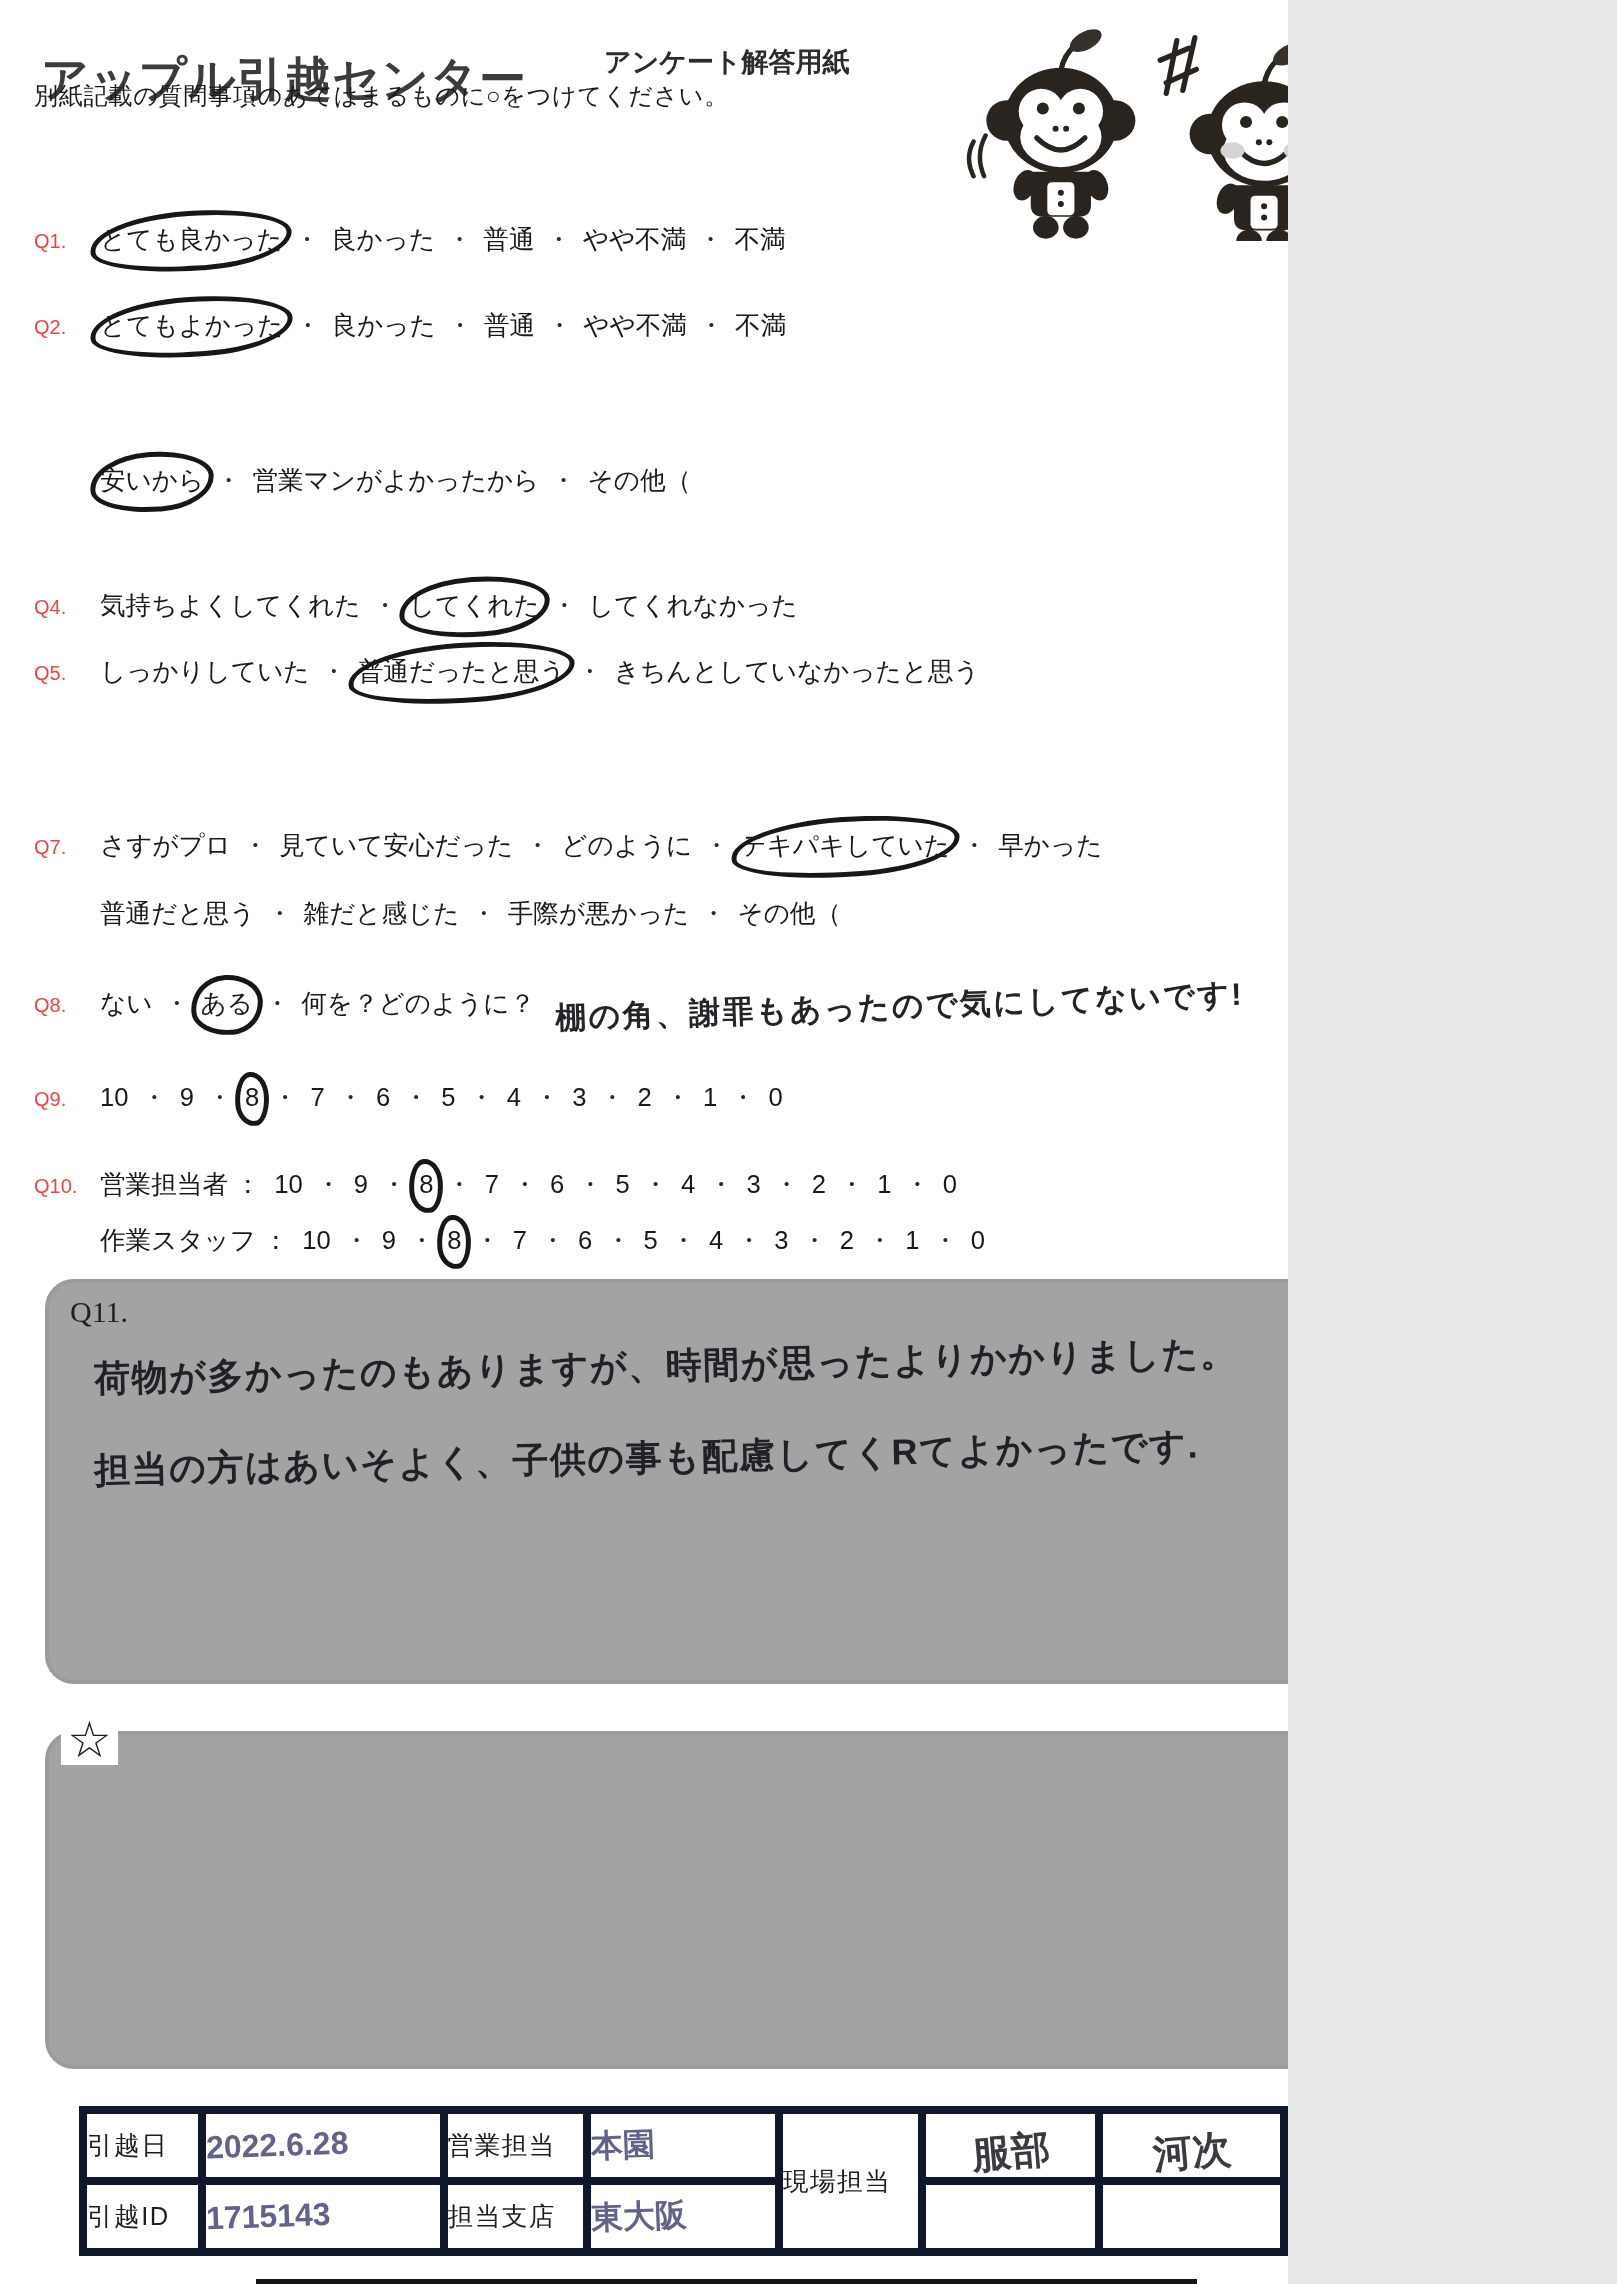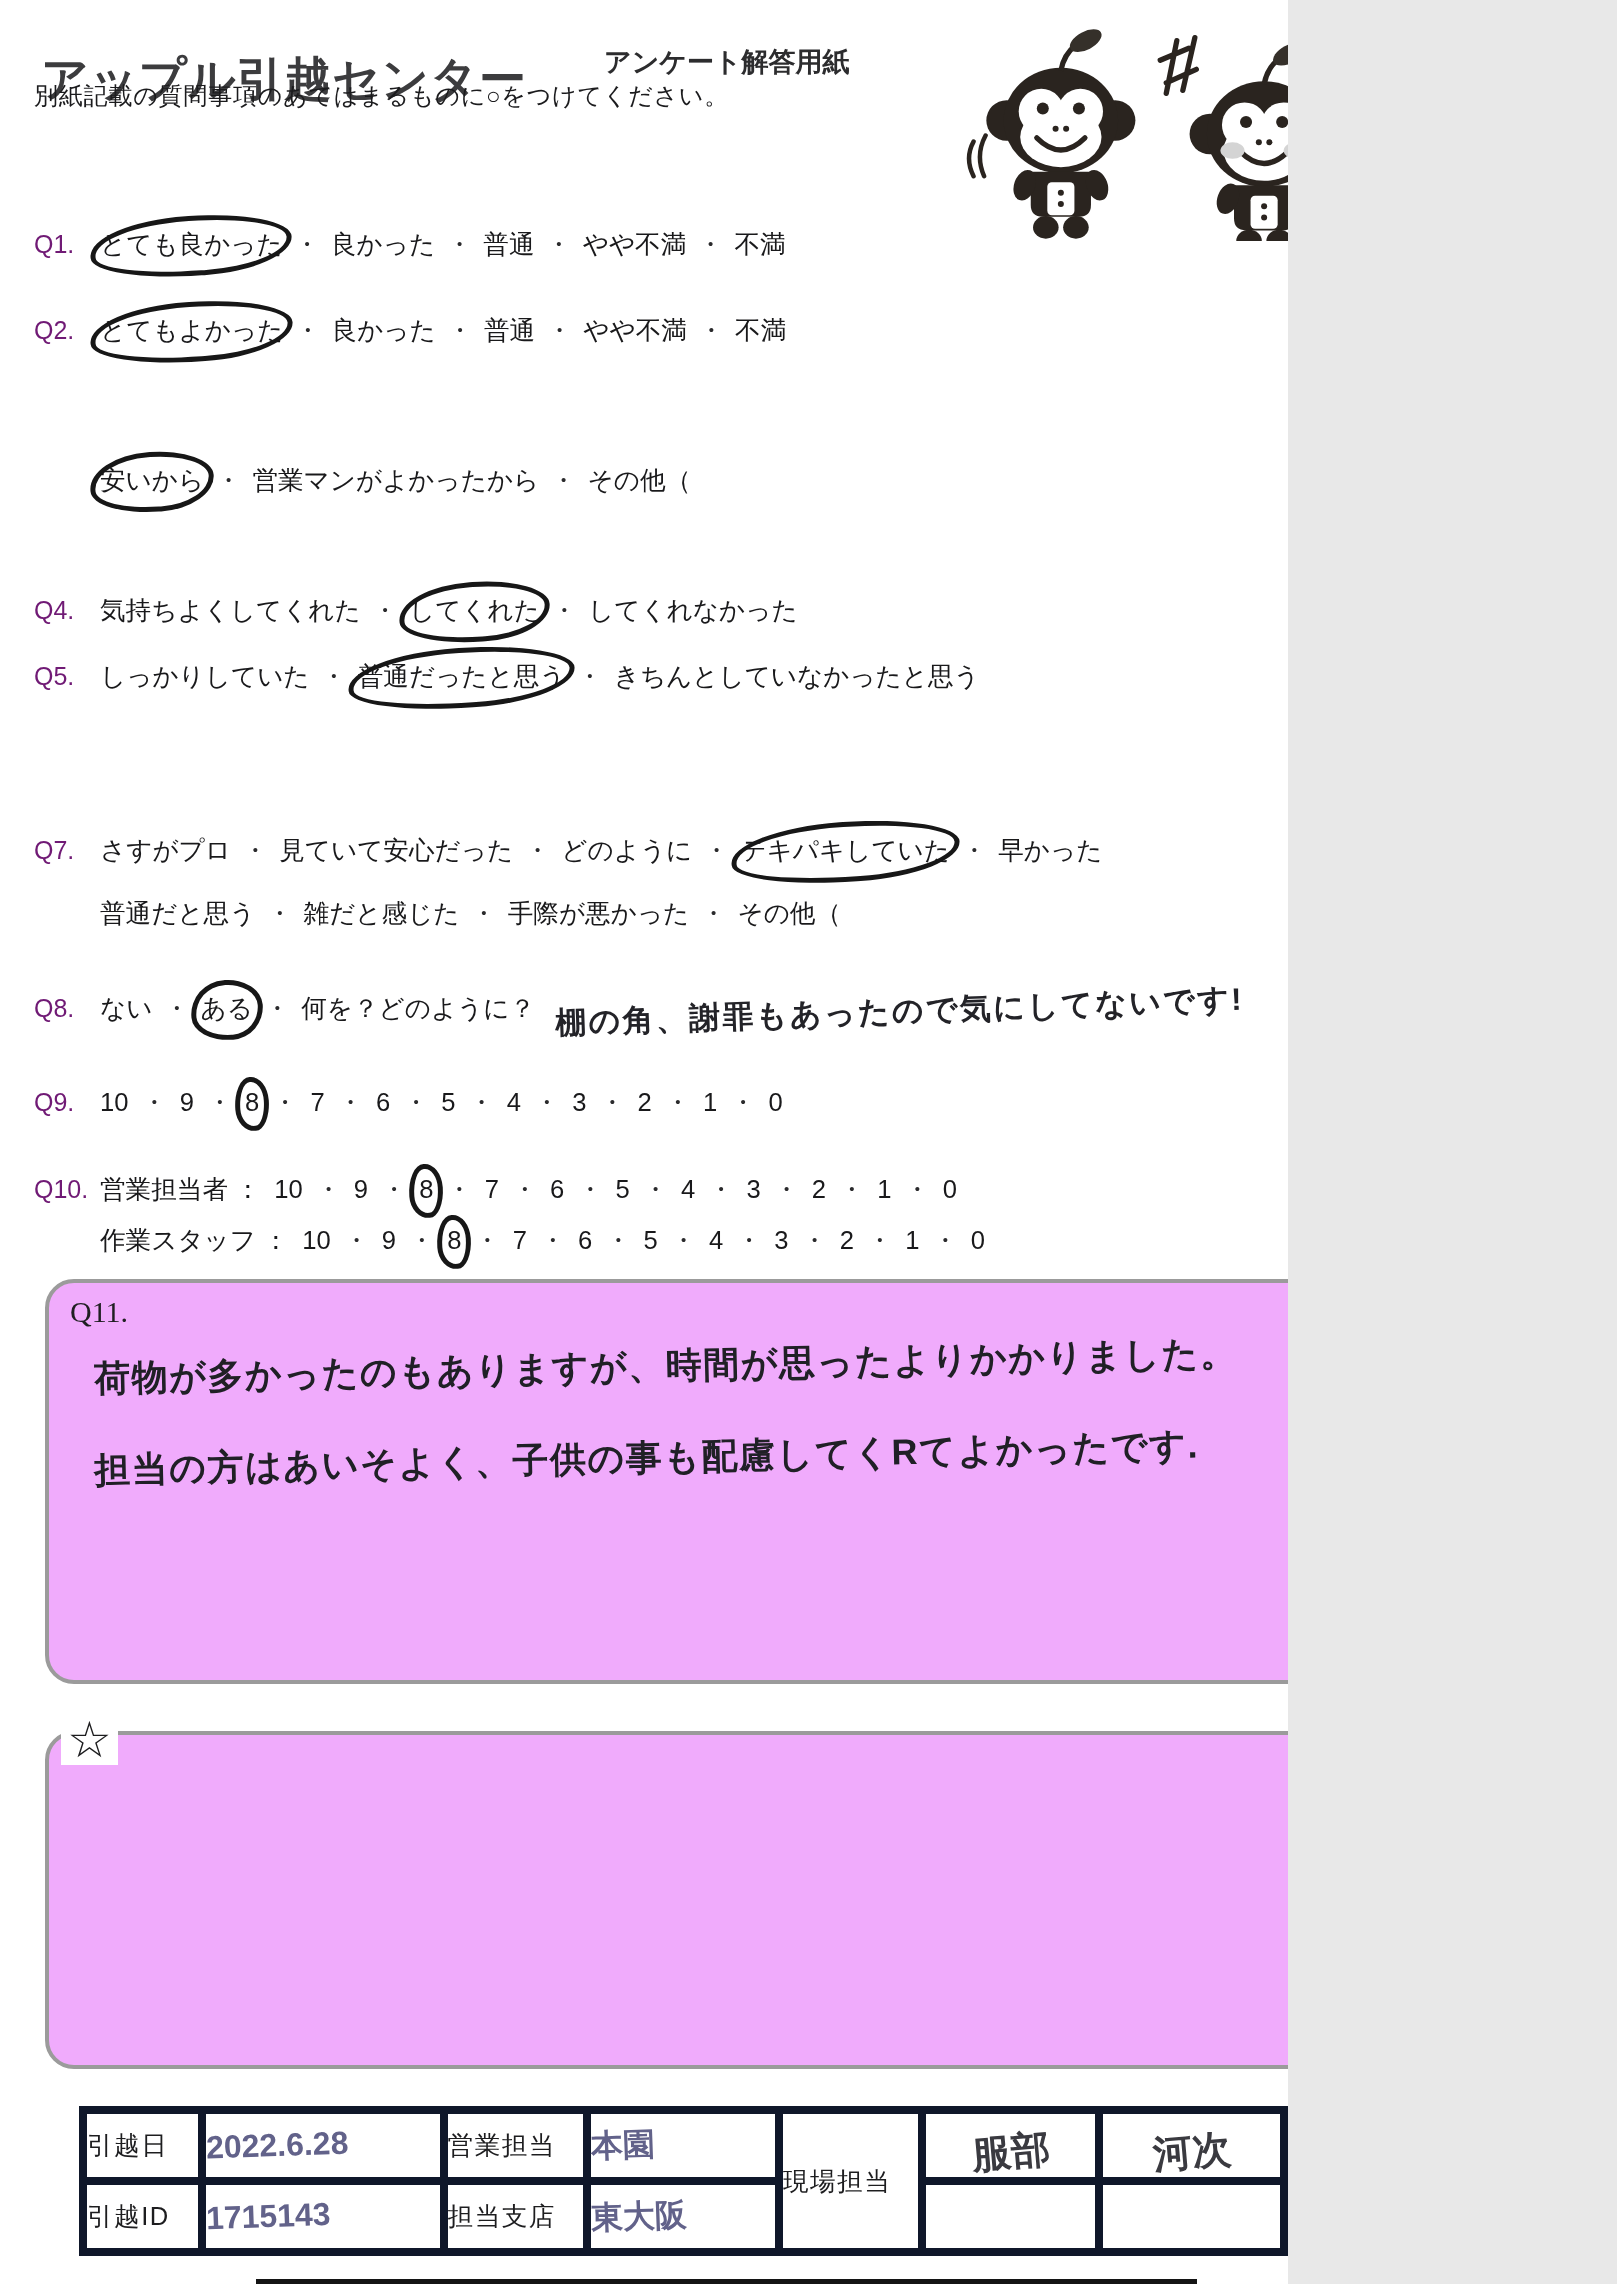--- a/index.html
+++ b/index.html
@@ -13,21 +13,21 @@
   .sheet-label{position:absolute;left:604px;top:44px;font-size:27px;font-weight:700;
     color:#2c2c2e;white-space:nowrap;}
   .instruction{position:absolute;left:34px;top:80px;font-size:24px;color:#1b1b1d;
     letter-spacing:0.8px;white-space:nowrap;}
   .mascots{position:absolute;left:963px;top:15px;width:542px;height:226px;}
   .thanks-vertical{position:absolute;left:1496px;top:30px;height:211px;
     writing-mode:vertical-rl;font-size:34px;font-weight:700;color:#55555a;
     letter-spacing:6px;transform:rotate(7deg);}
   
   .q-line{position:absolute;left:34px;white-space:nowrap;font-size:25.6px;color:#19191b;}
-  .qnum{display:inline-block;width:66px;font-size:25px;color:#701a75;margin-top:28px;}
+  .qnum{display:inline-block;width:66px;font-size:20px;color:#ef4444;margin-top:28px;}
   .prefix{margin-right:13.5px;}
   .sep{padding:0 11.3px;color:#2a2a2c;}
   .scale .sep{padding:0 12.8px;}
   .opt{position:relative;display:inline-block;}
   .opt.circled::after{
     content:"";position:absolute;left:-9.8px;right:-9.8px;top:-11.3px;bottom:-13.5px;
     border:5.3px solid #171717;
     border-radius:49% 51% 45% 55% / 58% 46% 56% 42%;
     transform:rotate(-4deg);pointer-events:none;
   }
@@ -36,21 +36,21 @@
   .c-left::after{right:40%;}
   .c-tall::after{bottom:-41px;}
   .c-up::after{top:-39px;}
   .c-num::after{left:-11.3px;right:-11.3px;top:-6.8px;bottom:-9.8px;border-width:4.5px;
     border-radius:50% 50% 44% 56% / 58% 46% 56% 42%;}
   .far-paren{position:absolute;left:1460px;top:0;font-size:25.6px;}
   .hw-note{display:inline-block;margin-left:19.6px;font-size:31px;font-weight:600;
     letter-spacing:2.3px;color:#232328;transform:rotate(-2deg) translateY(4.5px);}
   
   .free-box{position:absolute;left:45px;width:1522px;border:4.5px solid #9b9b9b;
-    border-radius:29px;background:#f0abfc;}
+    border-radius:29px;background:#a3a3a3;}
   .box-q11{top:1279px;height:397px;}
   .box-star{top:1731px;height:330px;}
   .q11-label{position:absolute;left:21px;top:12px;font-family:"Liberation Serif",serif;
     font-size:30px;color:#1f1f21;}
   .hw-line{position:absolute;left:45px;white-space:nowrap;font-size:36px;font-weight:600;
     letter-spacing:1.5px;color:#202026;transform:rotate(-1.3deg);}
   .hw-line-1{top:59px;}
   .hw-line-2{top:151px;}
   .star-mark{position:absolute;left:12px;top:-19.6px;font-size:50px;color:#1c1c1e;
     background:#fff;padding:0 6px;line-height:1;}

